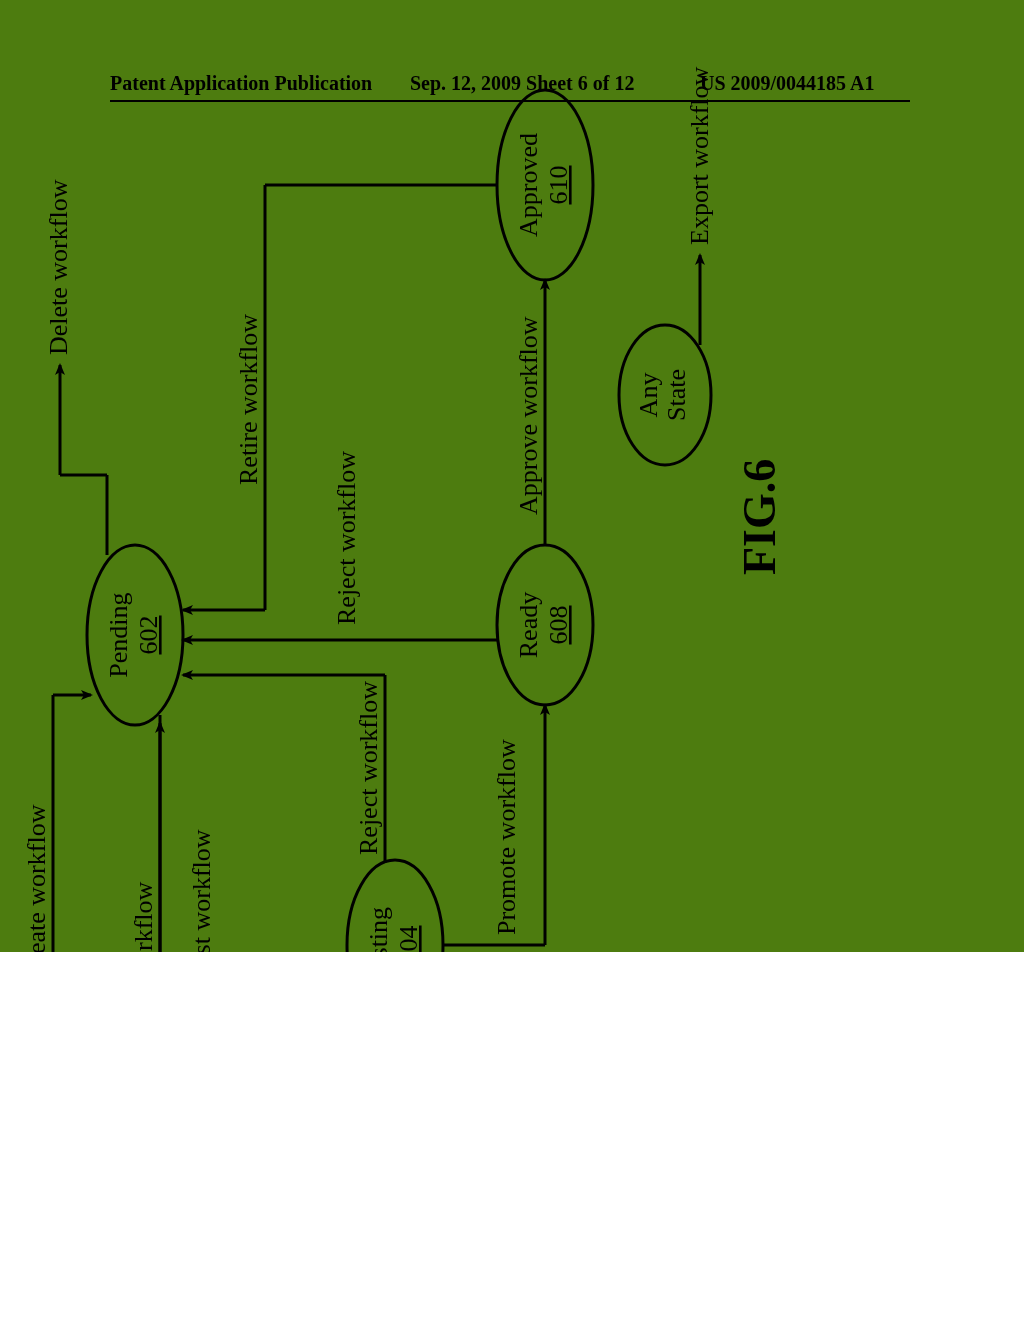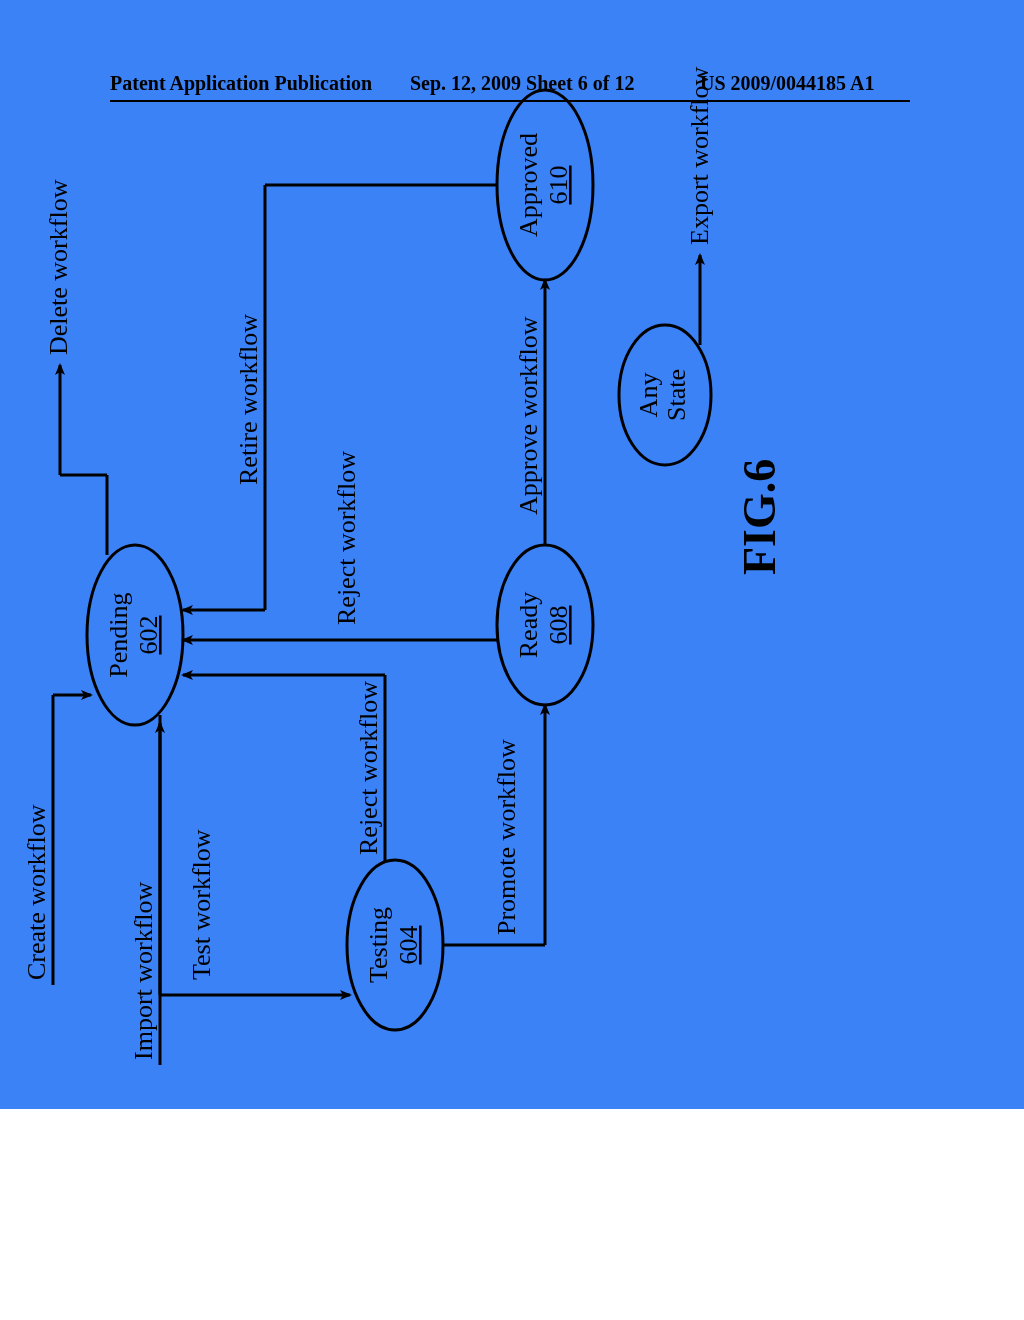--- a/index.html
+++ b/index.html
@@ -3,23 +3,23 @@
 <meta charset="utf-8">
 <style>
   body {
     margin: 0;
     font-family: "Times New Roman", Times, serif;
     background: #fff;
     color: #000;
   }
   .page {
     width: 1024px;
-    height: 1109px;
+    height: 952px;
     position: relative;
-    background: #3b82f6;
+    background: #4d7c0f;
   }
   .header {
     position: absolute;
     top: 72px;
     left: 0;
     width: 1024px;
     font-size: 20px;
     font-weight: bold;
   }
   .header .left {

